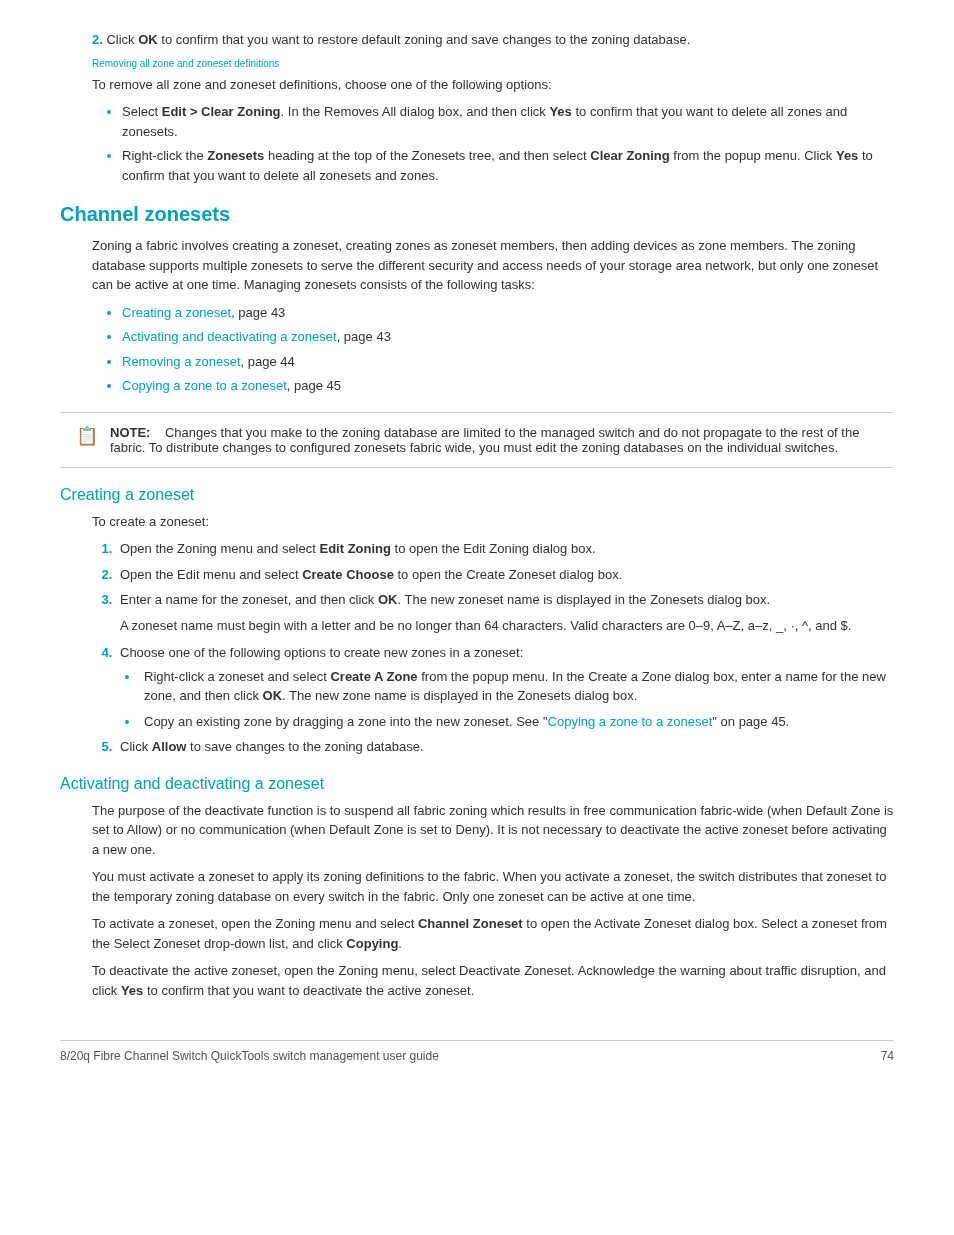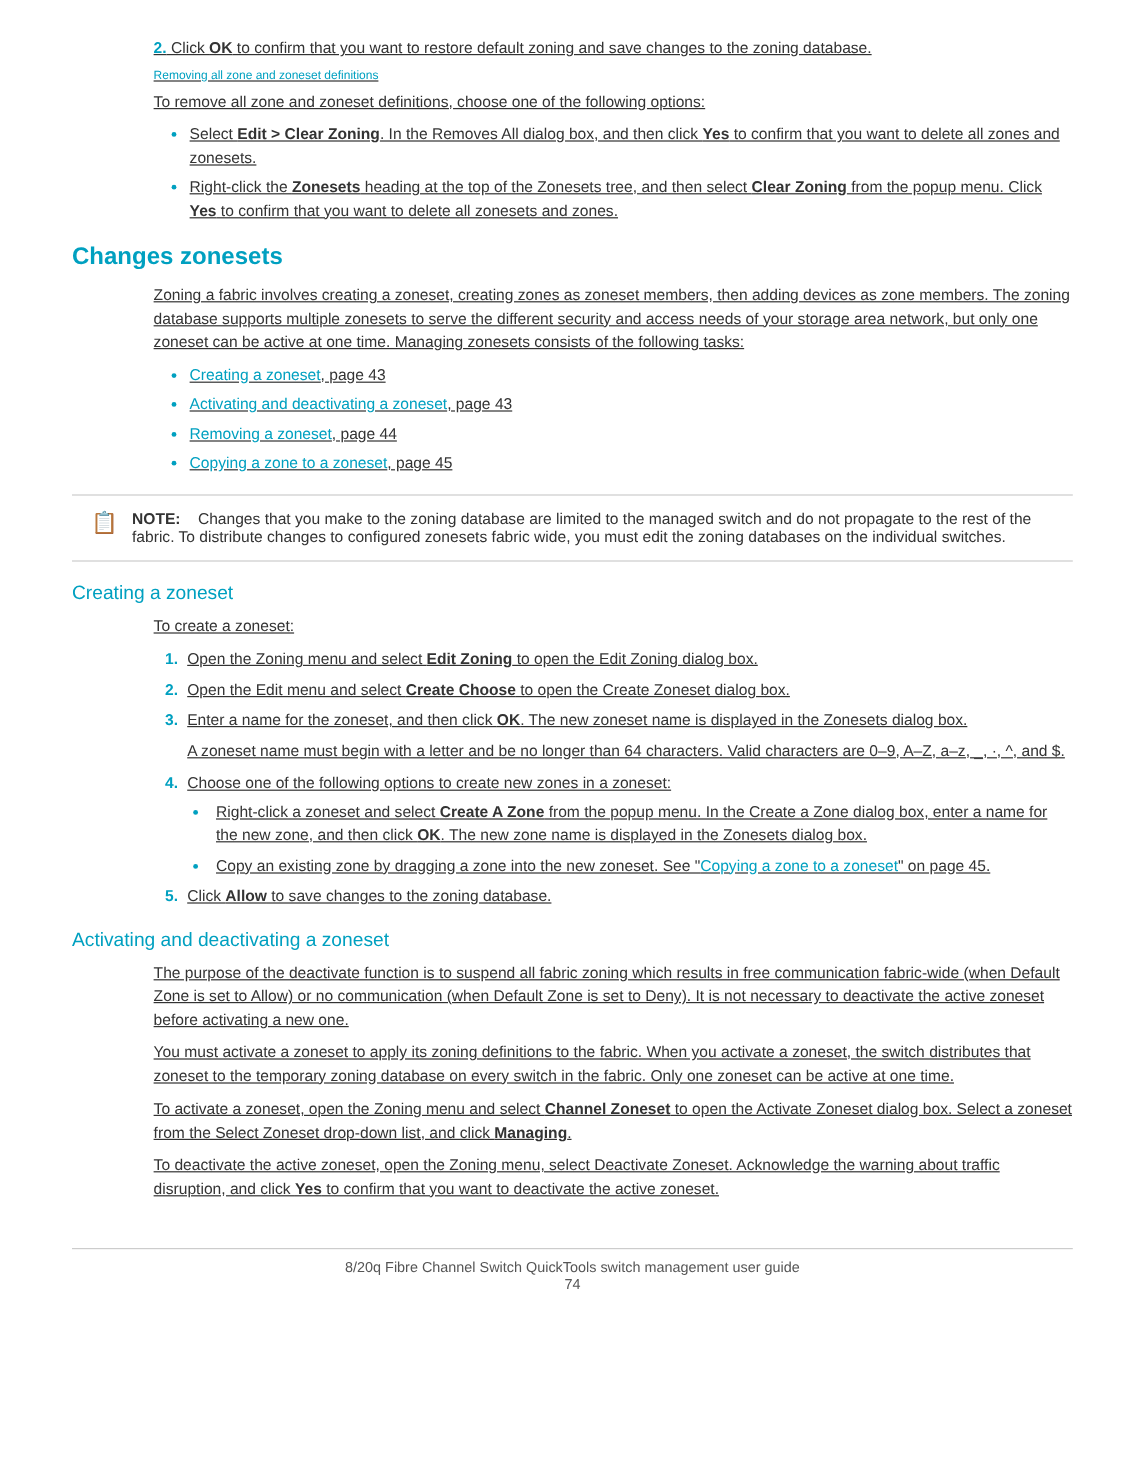--- a/index.html
+++ b/index.html
@@ -75,33 +75,31 @@
     }
     .note-icon {
       font-size: 18px;
       color: #555;
       min-width: 24px;
     }
     .note-label {
       font-weight: bold;
     }
     .indent-block {
-      margin-left: 68px;
-      text-decoration: underline;
+      margin-left: 32px;
     }
     .footer-bar {
       border-top: 1px solid #ccc;
       margin-top: 40px;
       padding-top: 8px;
       display: flex;
       justify-content: space-between;
       align-items: center;
       color: #555;
       font-size: 12px;
-      flex-direction: column;
     }
     .step-number {
       color: #00a0c0;
       font-weight: bold;
     }
     .sub-bullet {
       margin-left: 20px;
       margin-top: 4px;
     }
     .sub-bullet li {
@@ -126,21 +124,21 @@
   <ul class="bullet-list">
     <li>
       Select <span class="bold">Edit &gt; Clear Zoning</span>. In the Removes All dialog box, and then click <span class="bold">Yes</span> to confirm that you want to delete all zones and zonesets.
     </li>
     <li>
       Right-click the <span class="bold">Zonesets</span> heading at the top of the Zonesets tree, and then select <span class="bold">Clear Zoning</span> from the popup menu. Click <span class="bold">Yes</span> to confirm that you want to delete all zonesets and zones.
     </li>
   </ul>
 </div>
 
-<h2 class="main-heading">Changes zonesets</h2>
+<h2 class="main-heading">Channel zonesets</h2>
 
 <div class="indent-block">
   <p>Zoning a fabric involves creating a zoneset, creating zones as zoneset members, then adding devices as zone members. The zoning database supports multiple zonesets to serve the different security and access needs of your storage area network, but only one zoneset can be active at one time. Managing zonesets consists of the following tasks:</p>
 
   <ul class="bullet-list">
     <li>
       <a class="link" href="#">Creating a zoneset</a>, page 43
     </li>
     <li>
       <a class="link" href="#">Activating and deactivating a zoneset</a>, page 43
@@ -194,21 +192,21 @@
     </li>
   </ol>
 </div>
 
 <h3 class="section-heading">Activating and deactivating a zoneset</h3>
 
 <div class="indent-block">
   <p>The purpose of the deactivate function is to suspend all fabric zoning which results in free communication fabric-wide (when Default Zone is set to Allow) or no communication (when Default Zone is set to Deny). It is not necessary to deactivate the active zoneset before activating a new one.</p>
   <p>You must activate a zoneset to apply its zoning definitions to the fabric. When you activate a zoneset, the switch distributes that zoneset to the temporary zoning database on every switch in the fabric. Only one zoneset can be active at one time.</p>
   <p>
-    To activate a zoneset, open the Zoning menu and select <span class="bold">Channel Zoneset</span> to open the Activate Zoneset dialog box. Select a zoneset from the Select Zoneset drop-down list, and click <span class="bold">Managing</span>.
+    To activate a zoneset, open the Zoning menu and select <span class="bold">Channel Zoneset</span> to open the Activate Zoneset dialog box. Select a zoneset from the Select Zoneset drop-down list, and click <span class="bold">Copying</span>.
   </p>
   <p>
     To deactivate the active zoneset, open the Zoning menu, select Deactivate Zoneset. Acknowledge the warning about traffic disruption, and click <span class="bold">Yes</span> to confirm that you want to deactivate the active zoneset.
   </p>
 </div>
 
 <div class="footer-bar">
   <span>8/20q Fibre Channel Switch QuickTools switch management user guide</span>
   <span>74</span>
 </div>

